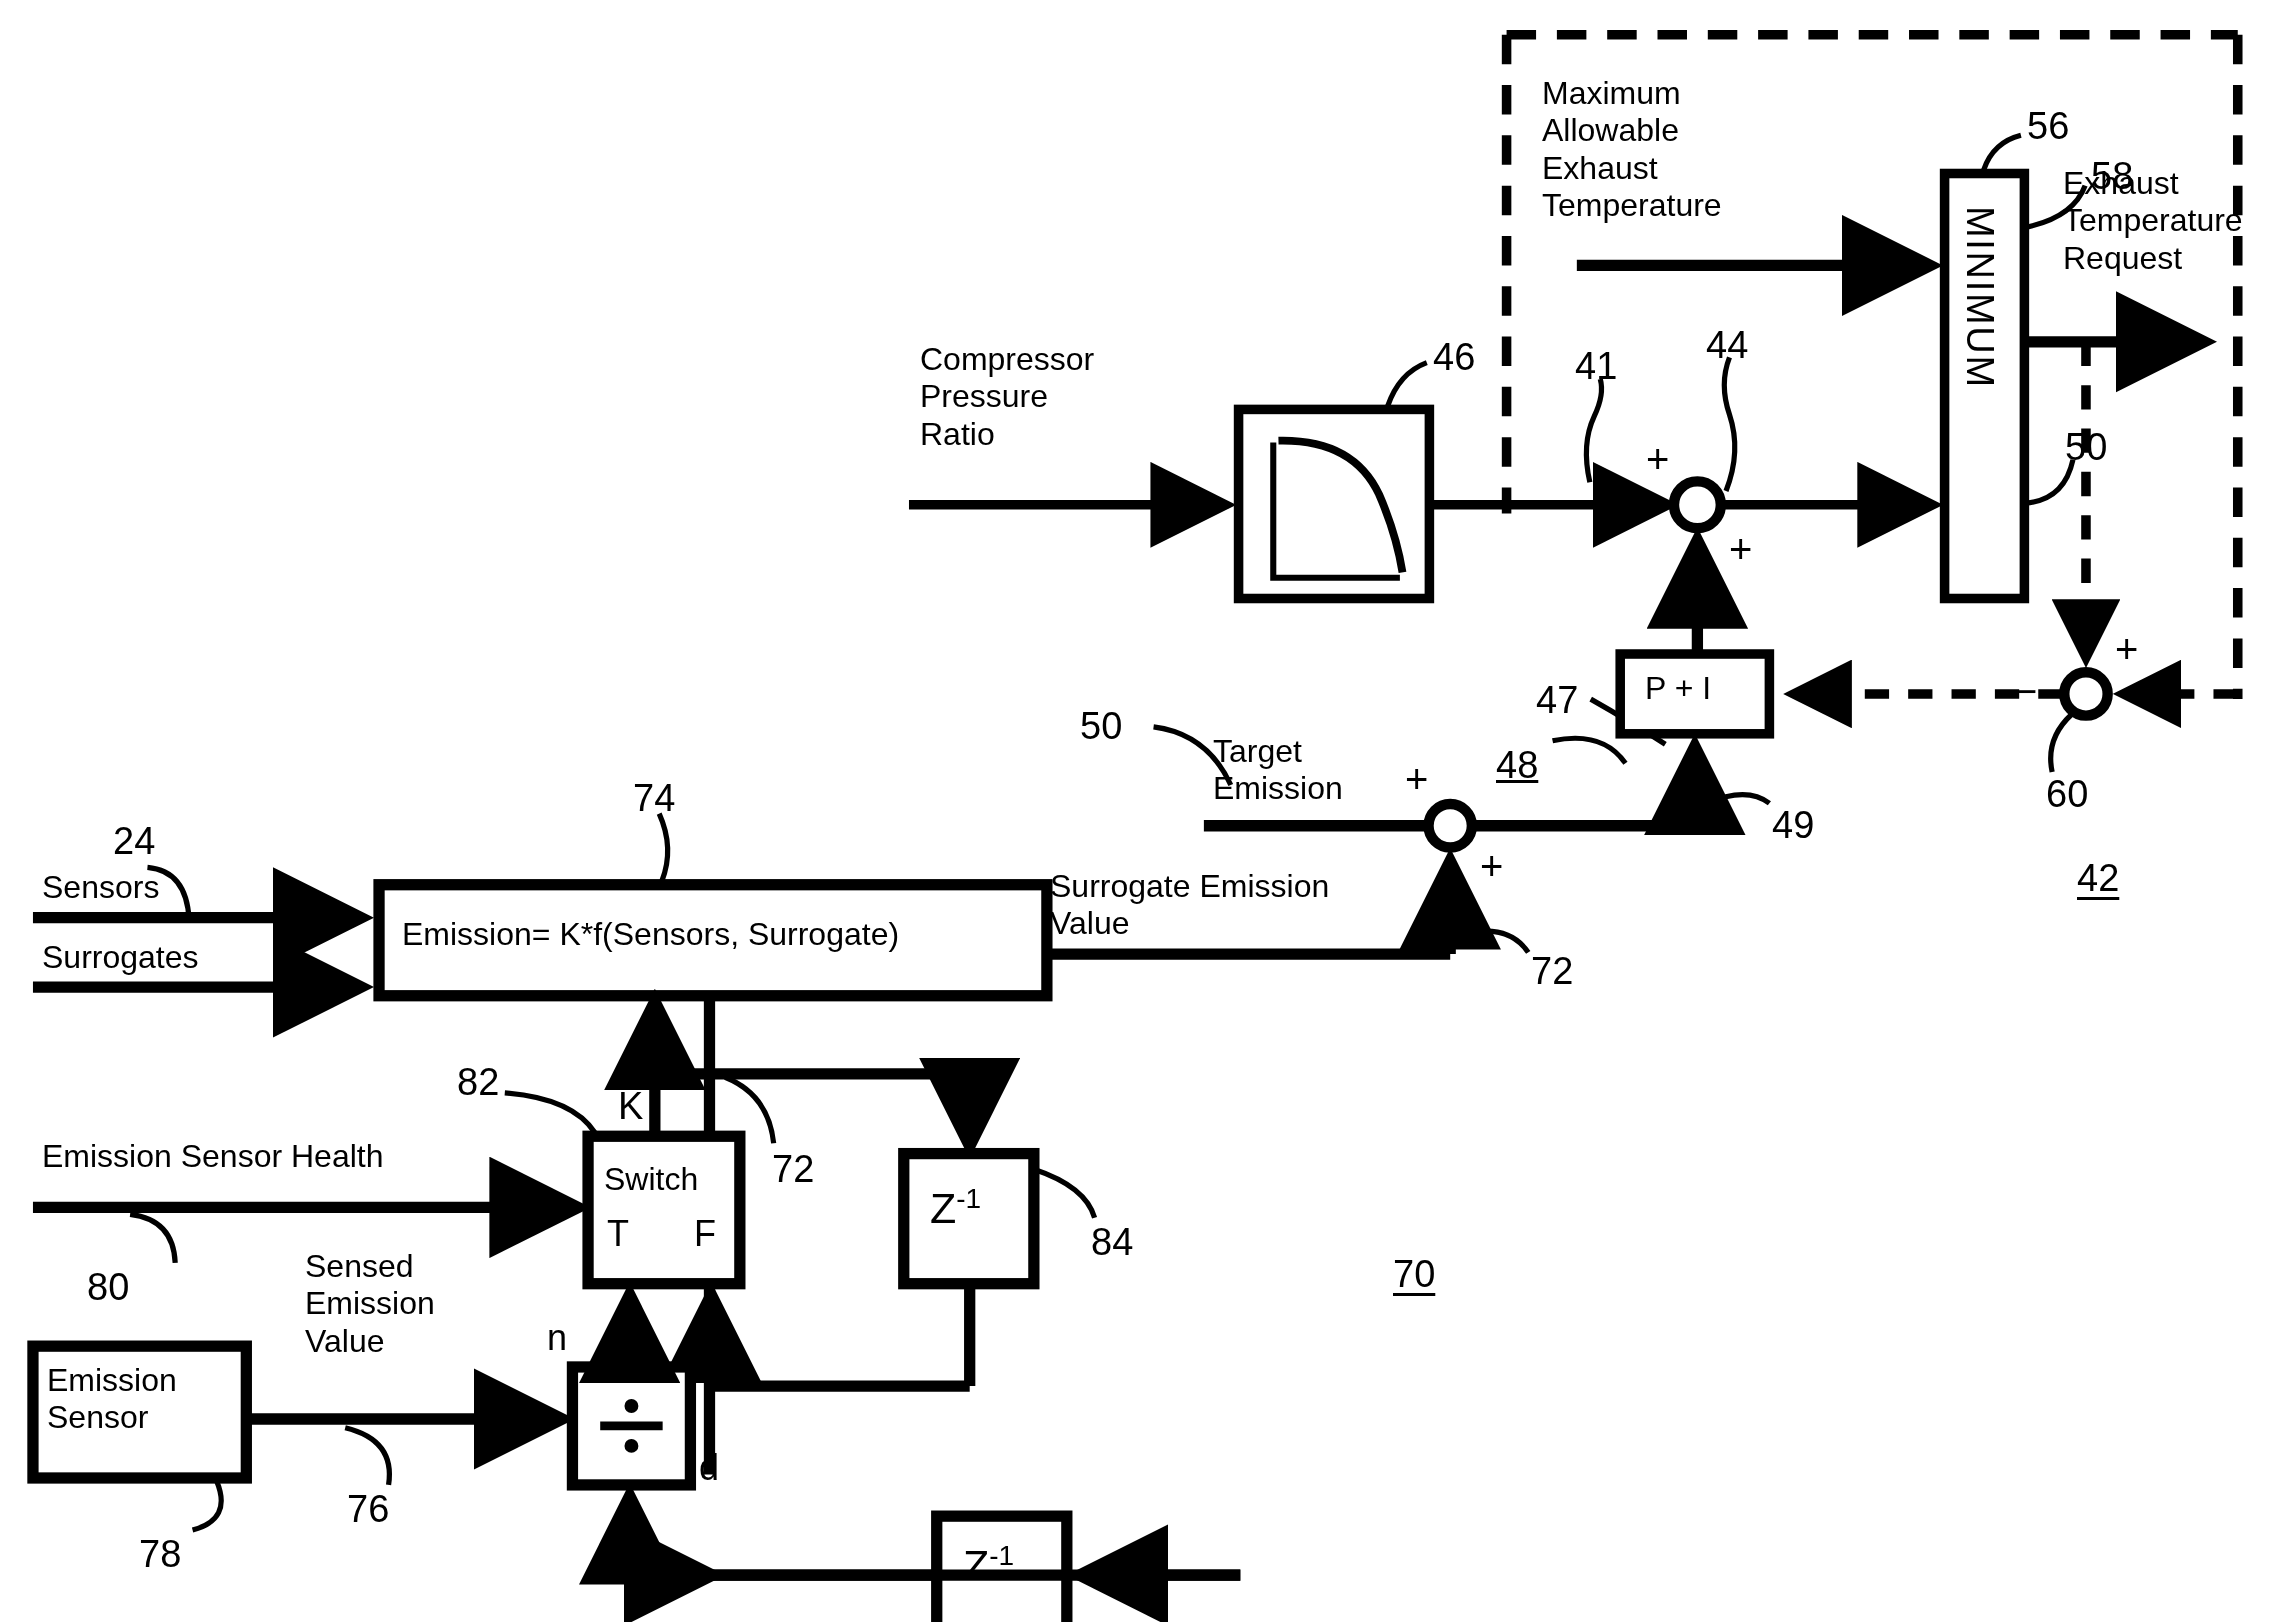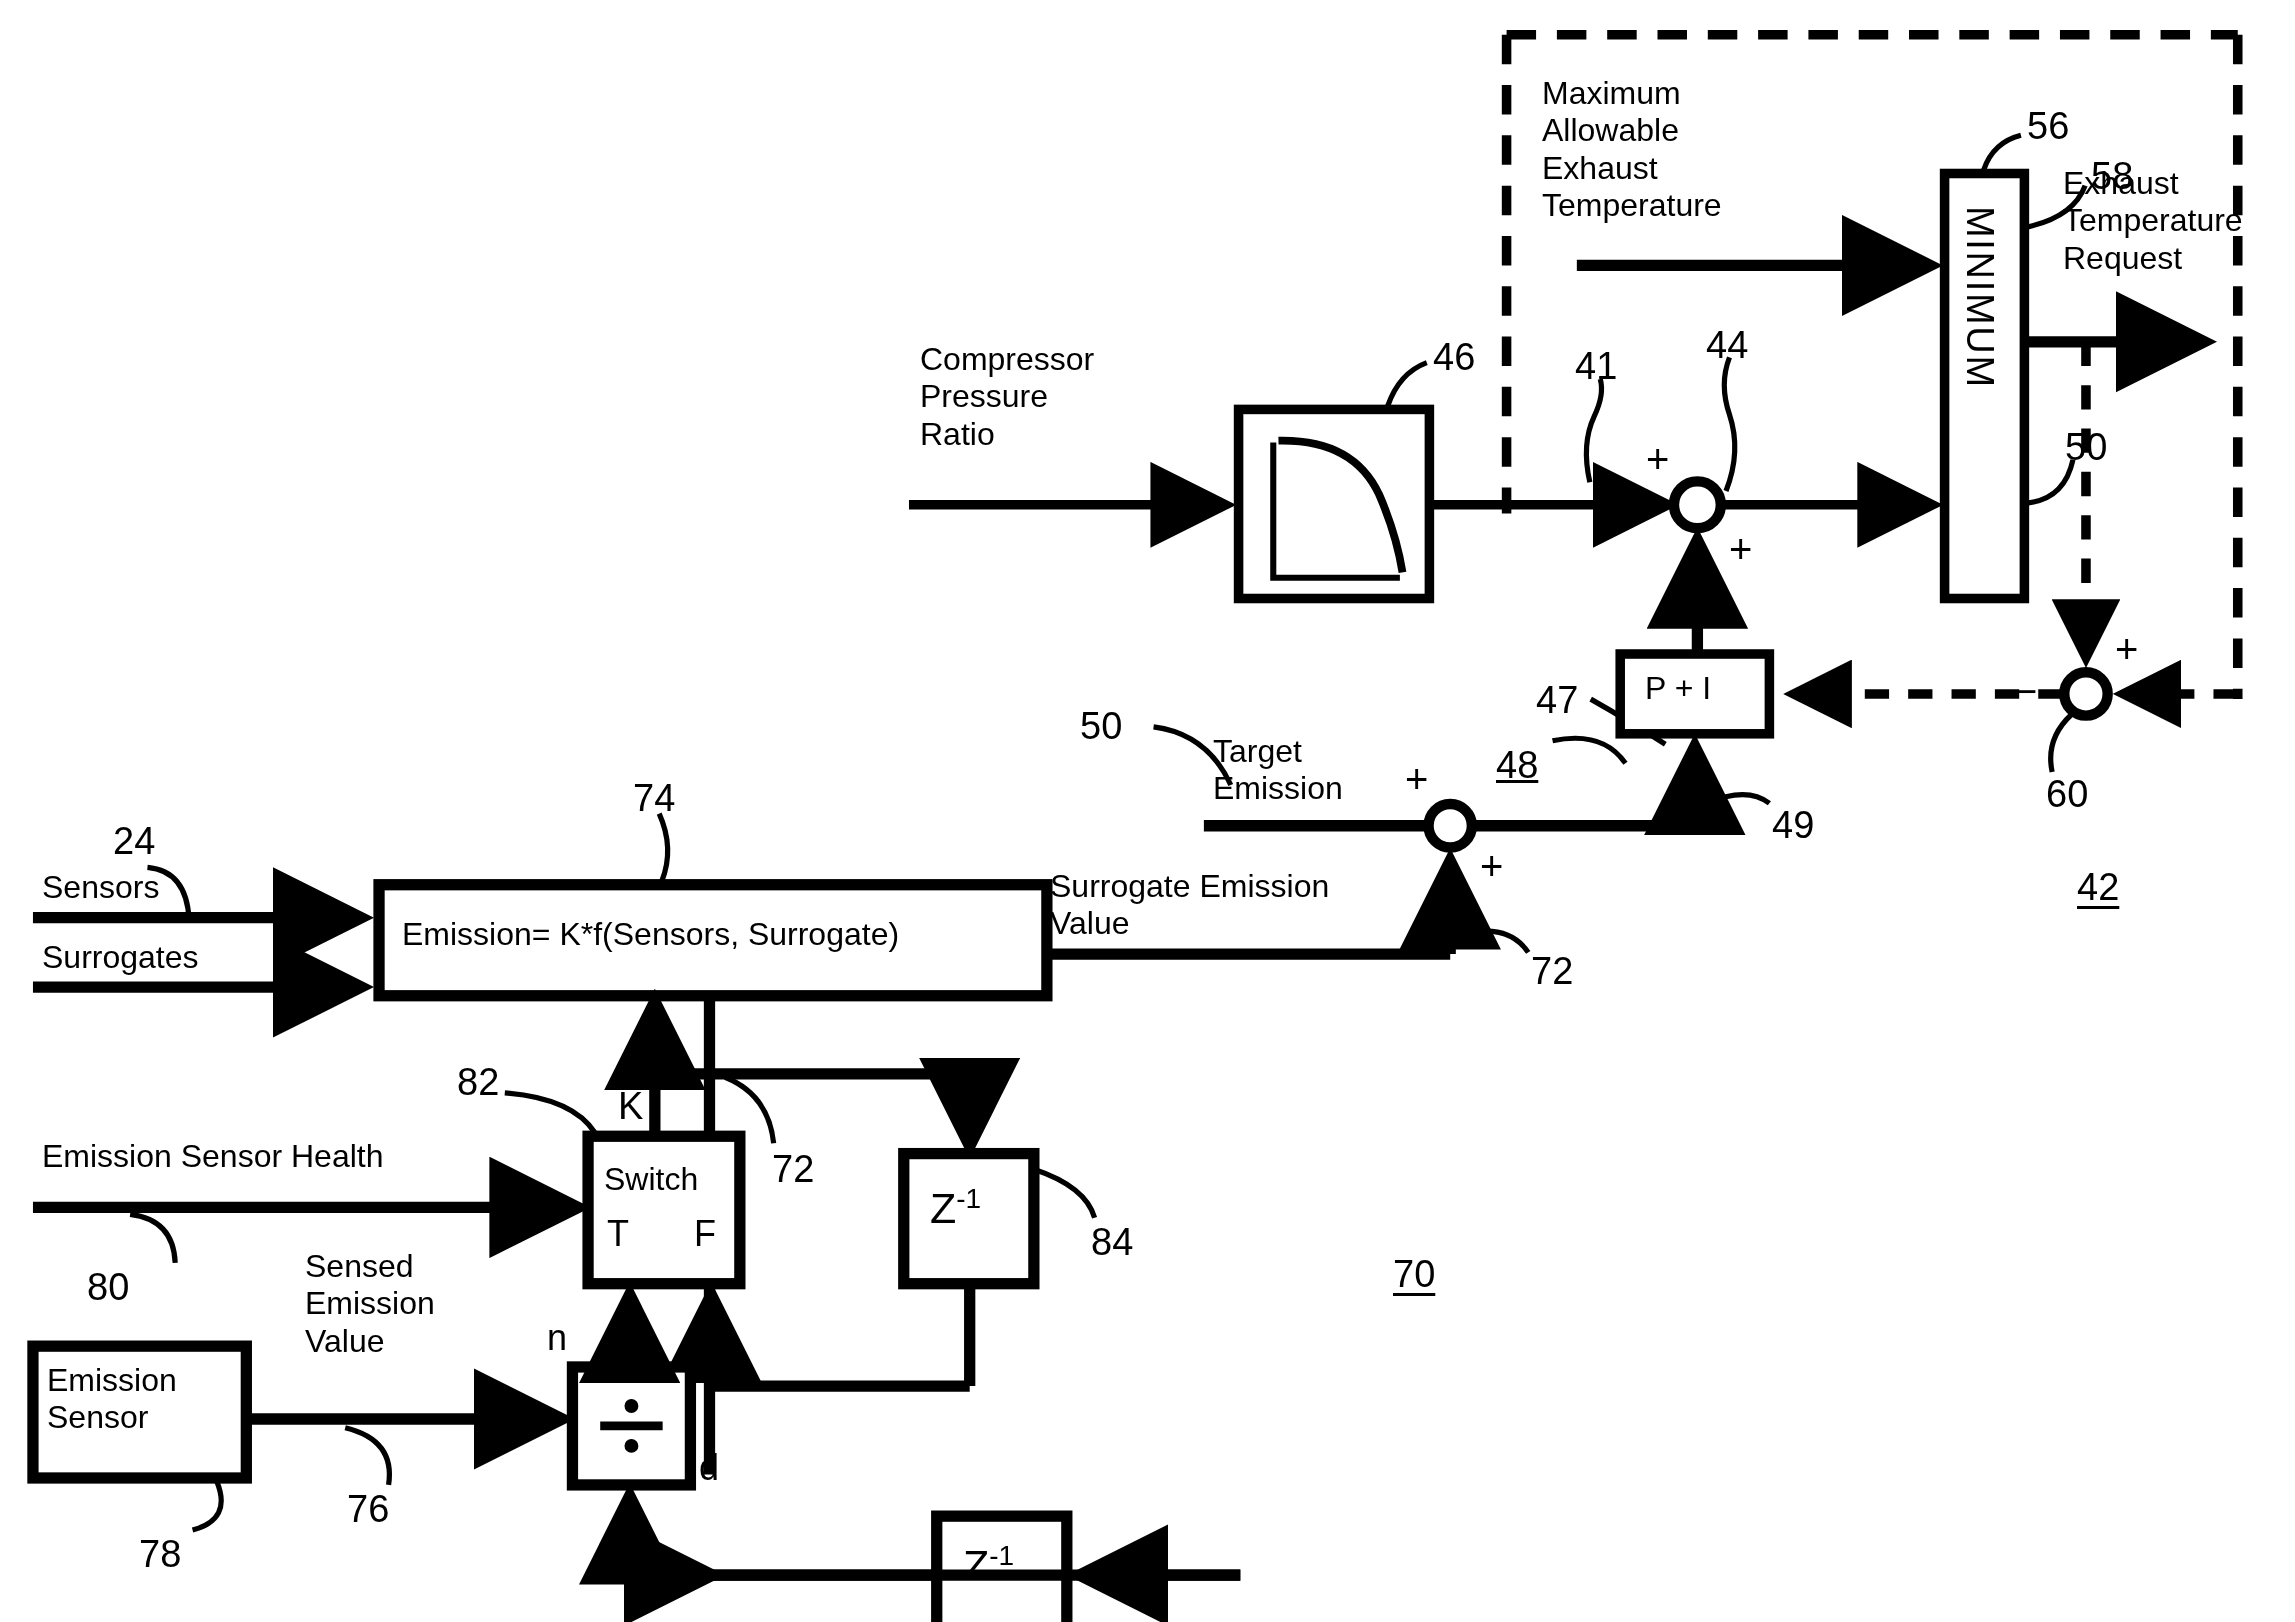--- a/index.html
+++ b/index.html
@@ -266,21 +266,21 @@
   <div class="lbl num" style="left:1433px;top:335px;">46</div>
   <div class="lbl num" style="left:1575px;top:344px;">41</div>
   <div class="lbl num" style="left:1706px;top:323px;">44</div>
   <div class="lbl num" style="left:2027px;top:104px;">56</div>
   <div class="lbl num" style="left:2091px;top:154px;">58</div>
   <div class="lbl num" style="left:2065px;top:425px;">50</div>
   <div class="lbl num" style="left:1536px;top:678px;">47</div>
   <div class="lbl num" style="left:1496px;top:743px;text-decoration:underline;">48</div>
   <div class="lbl num" style="left:1772px;top:803px;">49</div>
   <div class="lbl num" style="left:2046px;top:772px;">60</div>
-  <div class="lbl num u" style="left:2077px;top:856px;margin-top:9px;">42</div>
+  <div class="lbl num u" style="left:2077px;top:856px;">42</div>
   <div class="lbl num" style="left:1080px;top:704px;">50</div>
   <div class="lbl num" style="left:1531px;top:949px;">72</div>
   <div class="lbl num" style="left:772px;top:1147px;">72</div>
   <div class="lbl num u" style="left:1393px;top:1208px;margin-top:44px;">70</div>
   <div class="lbl num" style="left:633px;top:776px;">74</div>
   <div class="lbl num" style="left:113px;top:819px;">24</div>
   <div class="lbl num" style="left:457px;top:1060px;">82</div>
   <div class="lbl num" style="left:1091px;top:1220px;">84</div>
   <div class="lbl num" style="left:87px;top:1265px;">80</div>
   <div class="lbl num" style="left:347px;top:1487px;">76</div>

